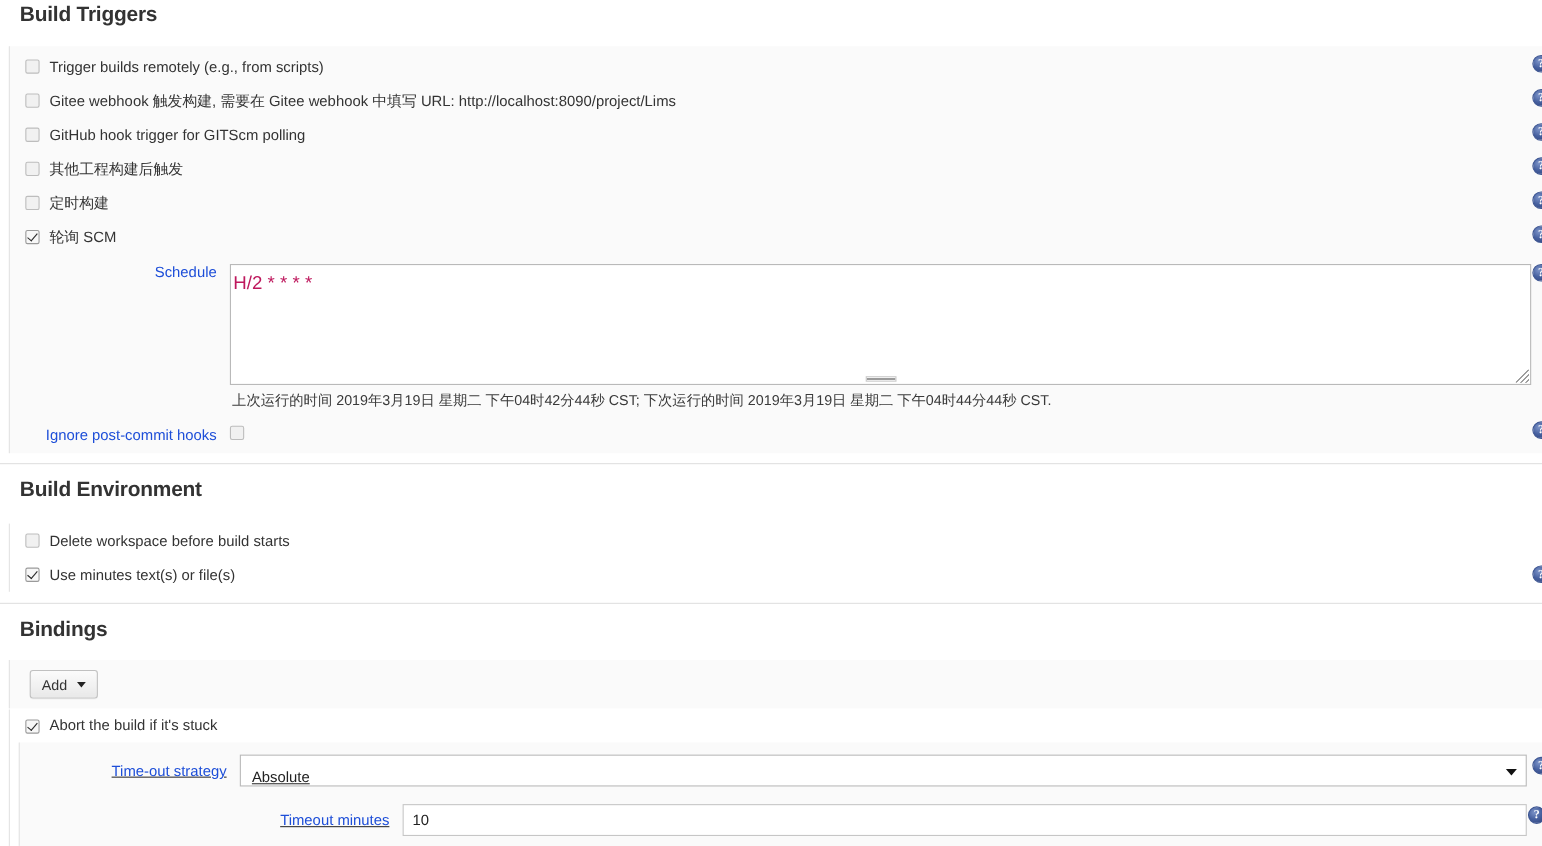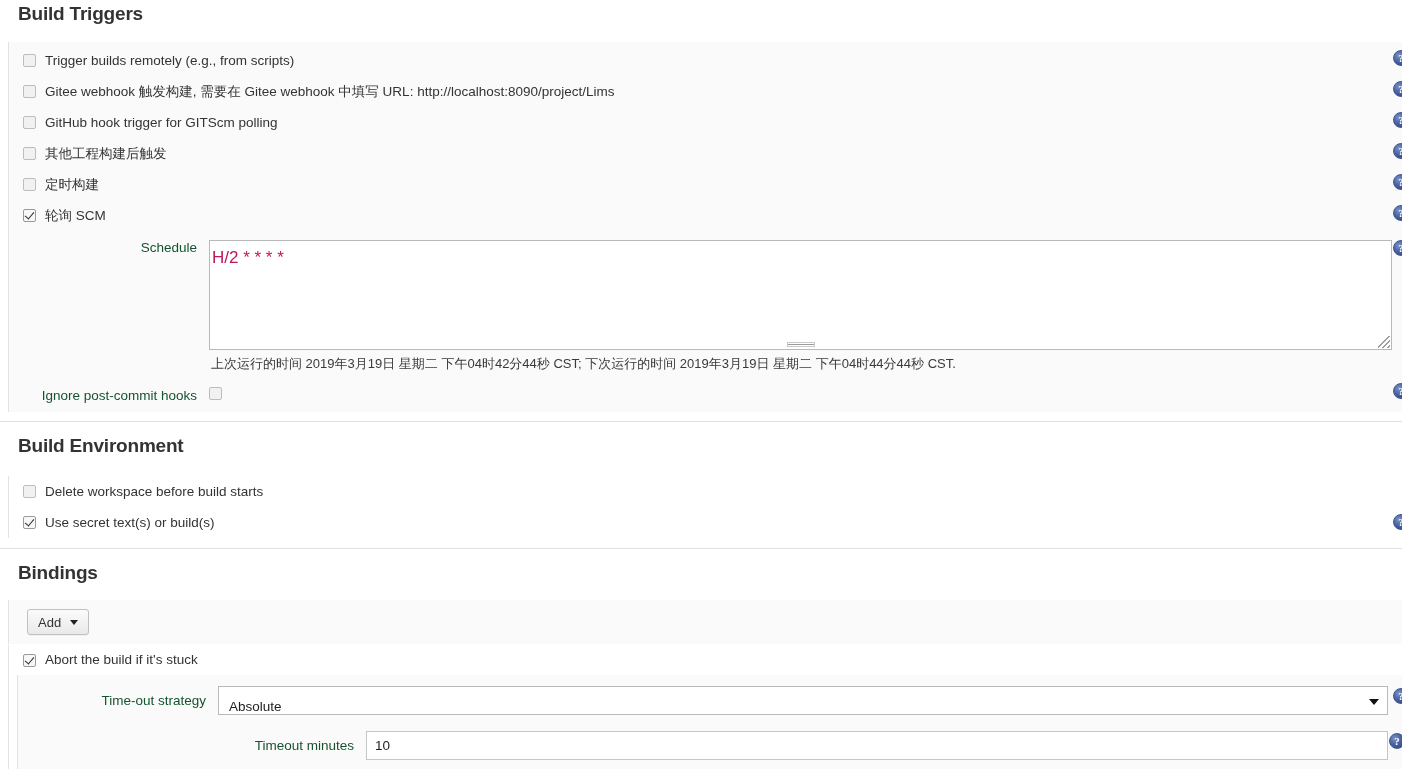--- a/index.html
+++ b/index.html
@@ -76,21 +76,21 @@
     transform: rotate(40deg);
   }
 
   
   .field-row { display: flex; align-items: flex-start; }
   .field-label {
     width: 200px;
     text-align: right;
     padding-right: 12px;
     font-size: 13.5px;
-    color: #14532d;
+    color: #1d4ed8;
     flex: 0 0 auto;
   }
   .field-label.wide { width: 348px; }
   .field-ctl { flex: 1 1 auto; padding-right: 14px; }
 
   
   .ta-wrap { position: relative; }
   textarea.sched {
     width: 100%;
     height: 110px;
@@ -276,21 +276,21 @@
     <h2 class="section-title">Build Environment</h2>
   </div>
 
   <div class="block-plain" style="position:absolute; left:0; top:476px; width:1394px; height:62px;">
     <div class="cbrow" style="margin-top:0;">
       <span class="cb"></span>
       <span class="cbrow-label">Delete workspace before build starts</span>
     </div>
     <div class="cbrow">
       <span class="cb checked"></span>
-      <span class="cbrow-label">Use secret text(s) or build(s)</span>
+      <span class="cbrow-label">Use minutes text(s) or file(s)</span>
     </div>
   </div>
 
   <div class="divider" style="position:absolute; left:0; top:548px;"></div>
 
   <div style="position:absolute; left:0; top:562px;">
     <h2 class="section-title">Bindings</h2>
   </div>
 
   <div class="block" style="position:absolute; left:0; top:600px; width:1394px; height:44px;">
@@ -302,21 +302,21 @@
     </div>
   </div>
 
   <div class="block-plain" style="position:absolute; left:0; top:645px; width:1394px; height:124px; background:#fff;">
 
     <div class="cbrow" style="height:30px;">
       <span class="cb checked"></span>
       <span class="cbrow-label">Abort the build if it's stuck</span>
     </div>
 
-    <div style="background:#fafafa; border-left:1px solid #e3e3e3; margin-left:8px; padding-top:11px; height:94px;">
+    <div style="background:#fafafa; border-left:1px solid #e3e3e3; margin-left:8px; padding-top:11px; height:94px;text-decoration:underline;">
 
       <div class="field-row" style="align-items:center;">
         <div class="field-label">Time-out strategy</div>
         <div class="field-ctl">
           <div class="select">
             <span>Absolute</span>
             <span class="arrow"></span>
           </div>
         </div>
       </div>

